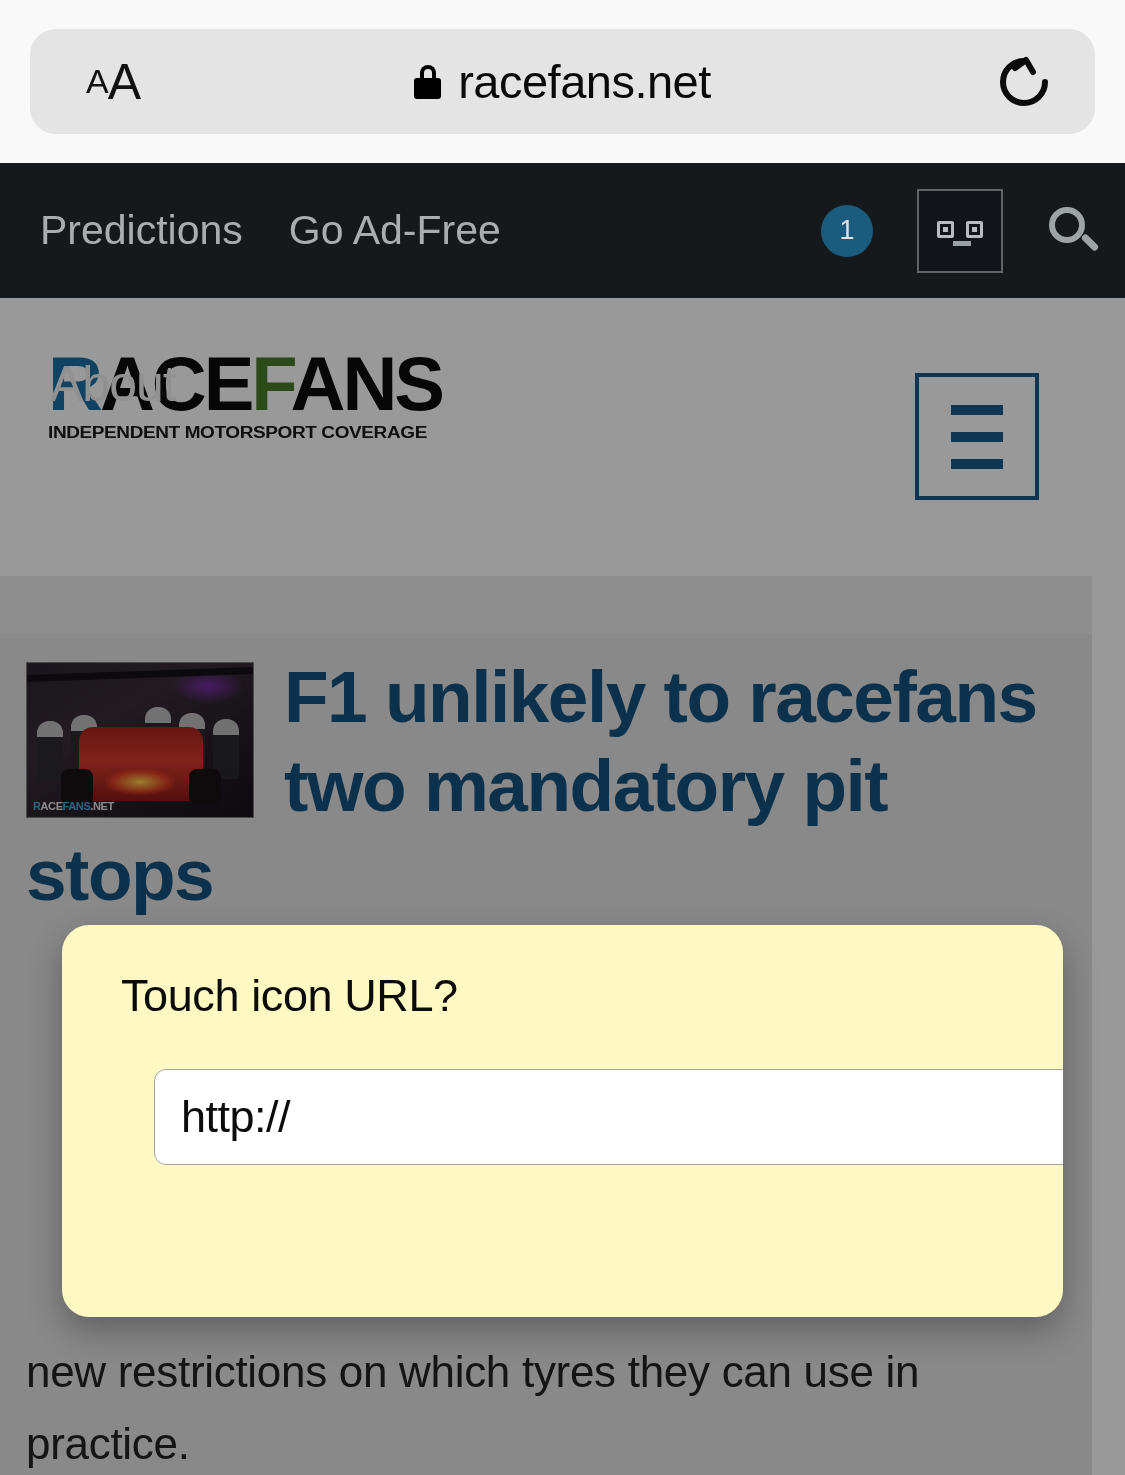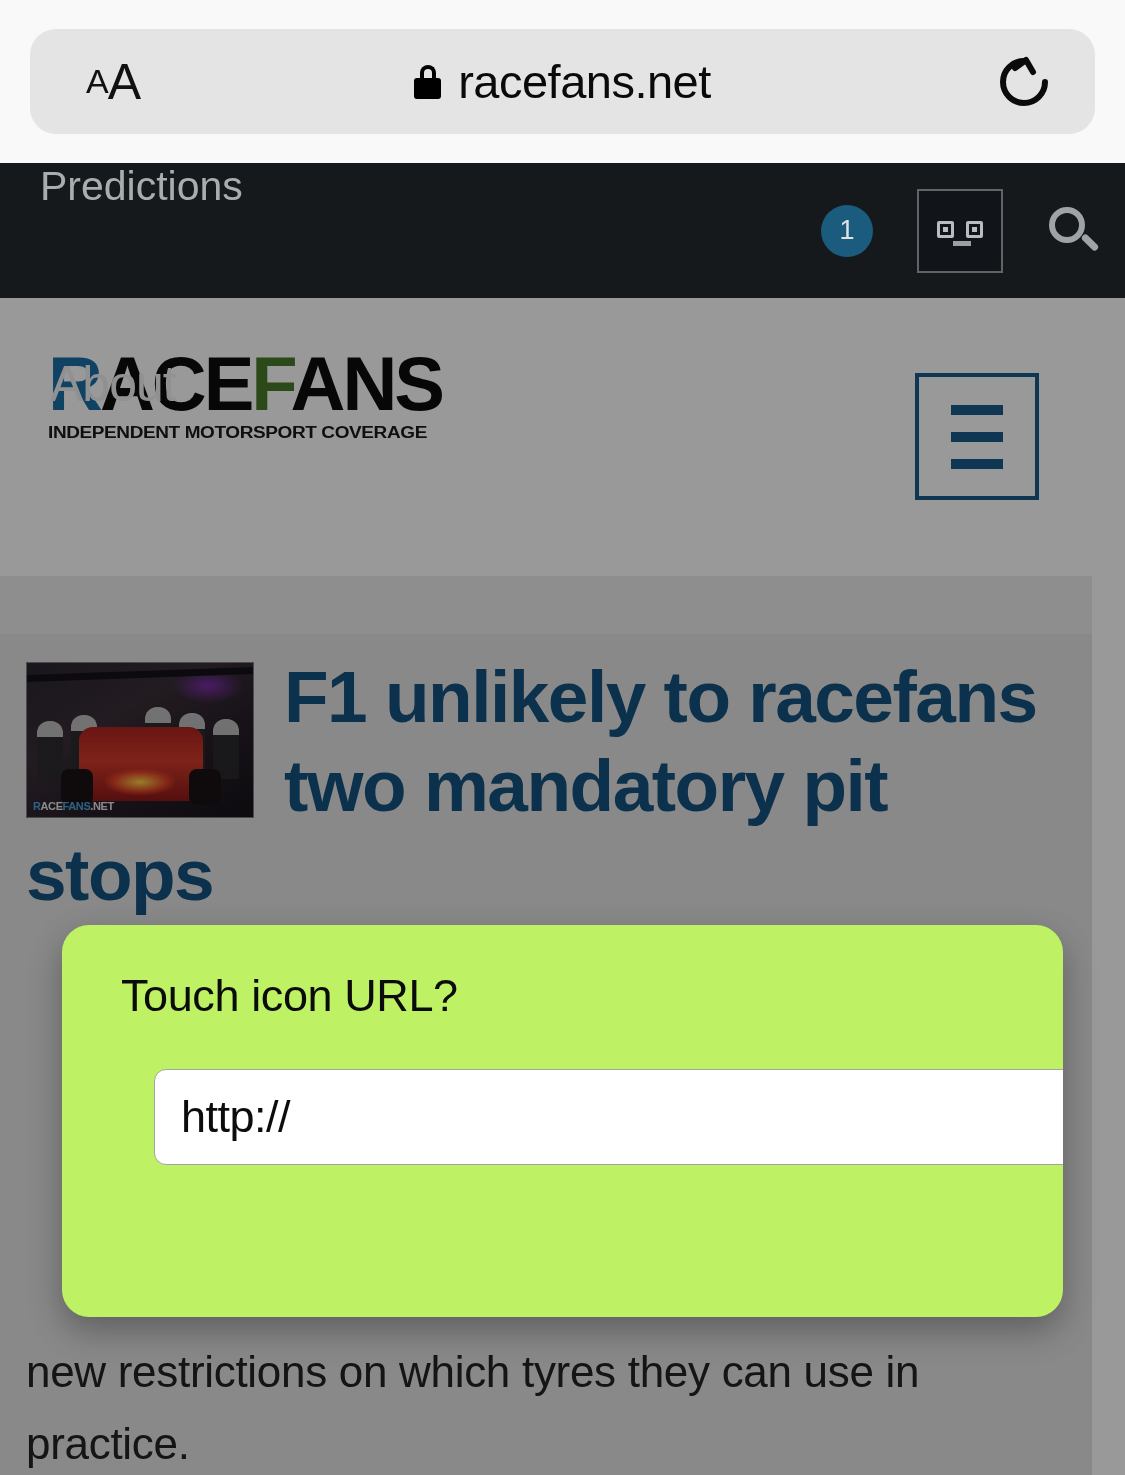--- a/index.html
+++ b/index.html
@@ -49,21 +49,21 @@
     display:flex; align-items:center; padding:0 14px;
   }
 
   
   .site-topnav {
     position:absolute; left:0; top:163px; width:1125px; height:135px;
     background:#16191c;
   }
   .topnav-links {
     position:absolute; left:40px; top:0; height:135px;
-    display:flex; align-items:center; gap:46px;flex-direction:column;
+    display:flex; align-items:center; gap:46px;
   }
   .topnav-links a {
     font-size:41px; color:#a9adb0; text-decoration:none; white-space:nowrap;
   }
   .topnav-right {
     position:absolute; right:26px; top:0; height:135px;
     display:flex; align-items:center; gap:44px;
   }
   .notif-badge {
     width:52px; height:52px; border-radius:50%;
@@ -193,21 +193,21 @@
 
   
   .dim {
     position:absolute; left:0; top:298px; width:1125px; height:1177px;
     background:rgba(0,0,0,0.40);
   }
 
   
   .alert {
     position:absolute; left:62px; top:925px; width:1001px; height:392px;
-    background:#bef264; border-radius:27px;
+    background:#fef9c3; border-radius:27px;
     box-shadow:0 14px 34px rgba(0,0,0,0.30);
     overflow:hidden;
   }
   .alert-title {
     position:absolute; left:59px; top:45px;
     font-size:45px; color:#0b0b0b; letter-spacing:-0.4px;
   }
   .alert-input {
     position:absolute; left:59px; top:144px; width:982px; height:96px;
     background:#ffffff; border:1px solid #a3a3a3; border-radius:12px;
@@ -249,20 +249,21 @@
           <path d="M22 17 L33 9 L40 21" fill="none" stroke="#0b0b0b" stroke-width="6" stroke-linecap="round" stroke-linejoin="round"></path>
         </svg>
       </div>
 
     </div>
   </div>
 
   <div class="site-topnav">
     <div class="topnav-links">
       <a href="#">Predictions</a>
+      <a href="#">Go Ad-Free</a>
     </div>
     <div class="topnav-right">
       <div class="notif-badge">1</div>
       <div class="avatar-box">
         <span class="eye l"></span>
         <span class="eye r"></span>
         <span class="mouth"></span>
       </div>
       <div class="search-ico">
         <span class="ring"></span>

